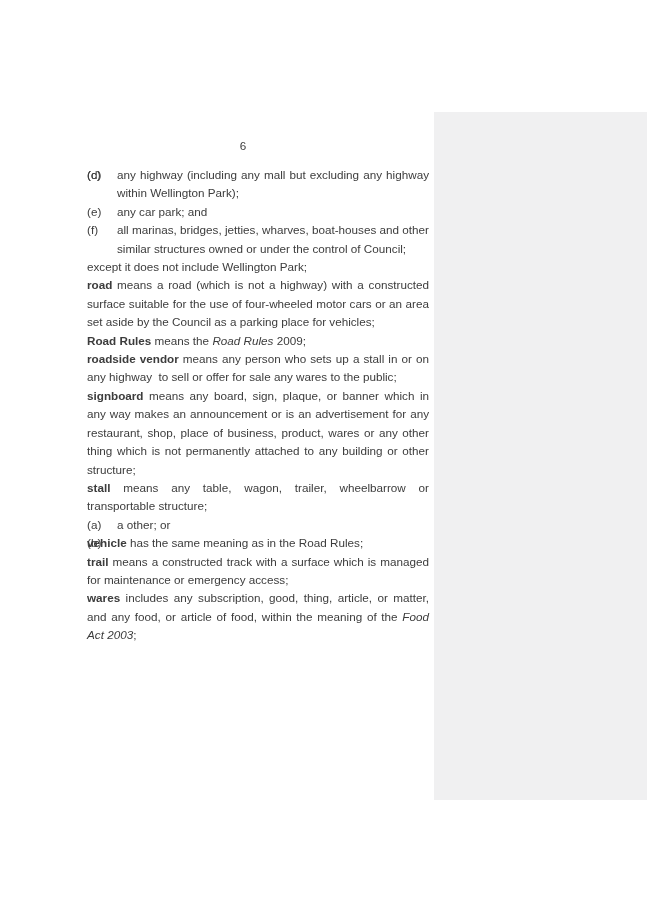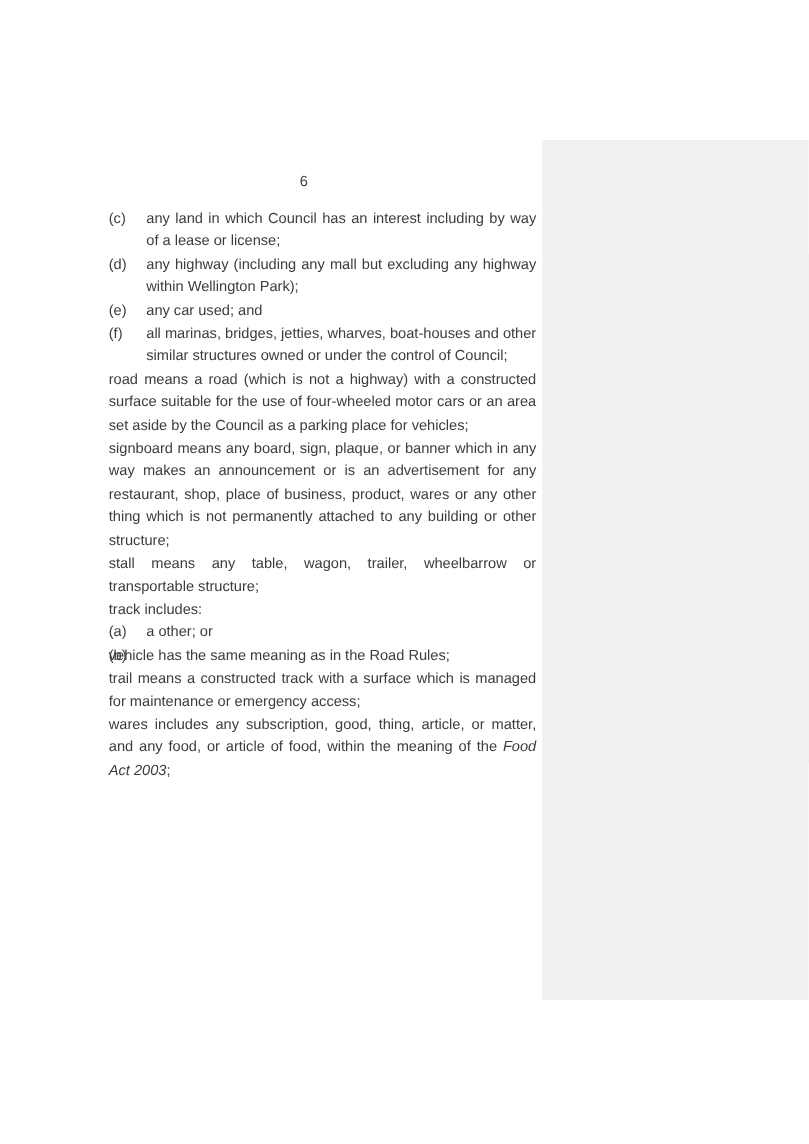--- a/index.html
+++ b/index.html
@@ -49,37 +49,39 @@
   }
   .para.list-item {
     position: relative;
     padding-left: 30px;
   }
   .para .marker {
     position: absolute;
     left: 0;
     top: 0;
   }
-  .run-b { font-weight: normal; margin-top: 15px; }
+  .run-b { font-weight: bold; margin-top: 15px; }
   .run-i { font-style: italic; }
 </style>
 </head>
 <body>
 
 <div class="page">
   <div class="gray-panel"></div>
   <div class="page-number">6</div>
   <div class="text-block" id="text-block">
-      <div class="para list-item"><span class="marker">(c)</span><span class="">any land in which Council has an interest including by way of a lease or license;</span></div>
+      <div class="para list-item"><span class="marker">(c)</span></div>
       <div class="para list-item"><span class="marker">(d)</span><span class="">any highway (including any mall but excluding any highway within Wellington Park);</span></div>
-      <div class="para list-item"><span class="marker">(e)</span><span class="">any car used; and</span></div>
+      <div class="para list-item"><span class="marker">(e)</span><span class="">any car park; and</span></div>
       <div class="para list-item"><span class="marker">(f)</span><span class="">all marinas, bridges, jetties, wharves, boat-houses and other similar structures owned or under the control of Council;</span></div>
+      <div class="para body"><span class="">except it does not include Wellington Park;</span></div>
       <div class="para body"><span class="run-b ">road</span><span class=""> means a road (which is not a highway) with a constructed surface suitable for the use of four-wheeled motor cars or an area set aside by the Council as a parking place for vehicles;</span></div>
+      <div class="para body"><span class="run-b ">Road Rules</span><span class=""> means the </span><span class="run-i">Road Rules</span><span class=""> 2009;</span></div>
+      <div class="para body"><span class="run-b ">roadside vendor</span><span class=""> means any person who sets up a stall in or on any highway&nbsp; to sell or offer for sale any wares to the public;</span></div>
       <div class="para body"><span class="run-b ">signboard</span><span class=""> means any board, sign, plaque, or banner which in any way makes an announcement or is an advertisement for any restaurant, shop, place of business, product, wares or any other thing which is not permanently attached to any building or other structure;</span></div>
       <div class="para body"><span class="run-b ">stall</span><span class=""> means any table, wagon, trailer, wheelbarrow or transportable structure;</span></div>
-      <div class="para body"><span class="run-b ">track</span><span class=""> includes:</span></div>
       <div class="para list-item"><span class="marker">(a)</span><span class="">a other; or</span></div>
       <div class="para list-item"><span class="marker">(b)</span></div>
       <div class="para body"><span class="run-b ">vehicle</span><span class=""> has the same meaning as in the Road Rules;</span></div>
       <div class="para body"><span class="run-b ">trail</span><span class=""> means a constructed track with a surface which is managed for maintenance or emergency access;</span></div>
       <div class="para body"><span class="run-b ">wares</span><span class=""> includes any subscription, good, thing, article, or matter, and any food, or article of food, within the meaning of the </span><span class="run-i">Food Act 2003</span><span class="">;</span></div>
     </div>
 </div>
 
 </body></html>

